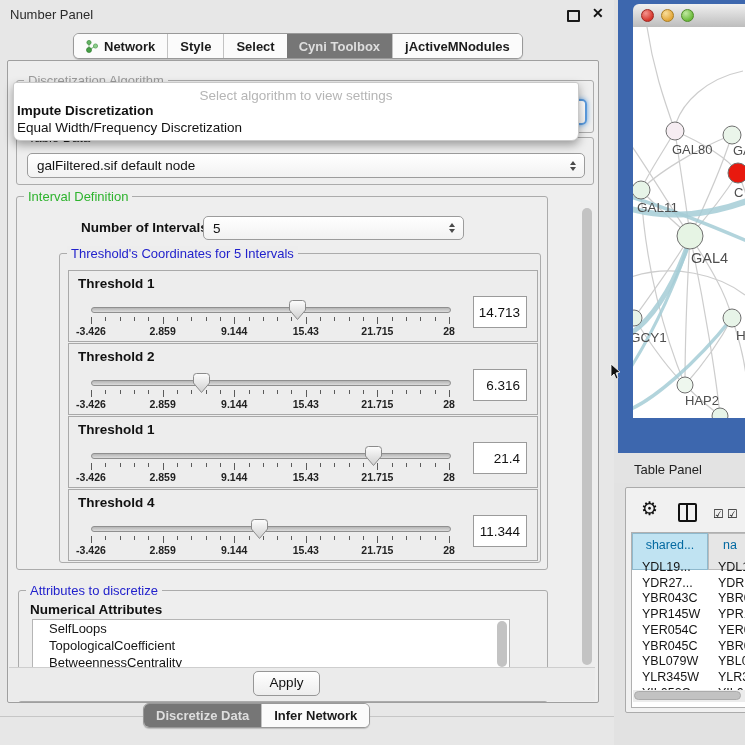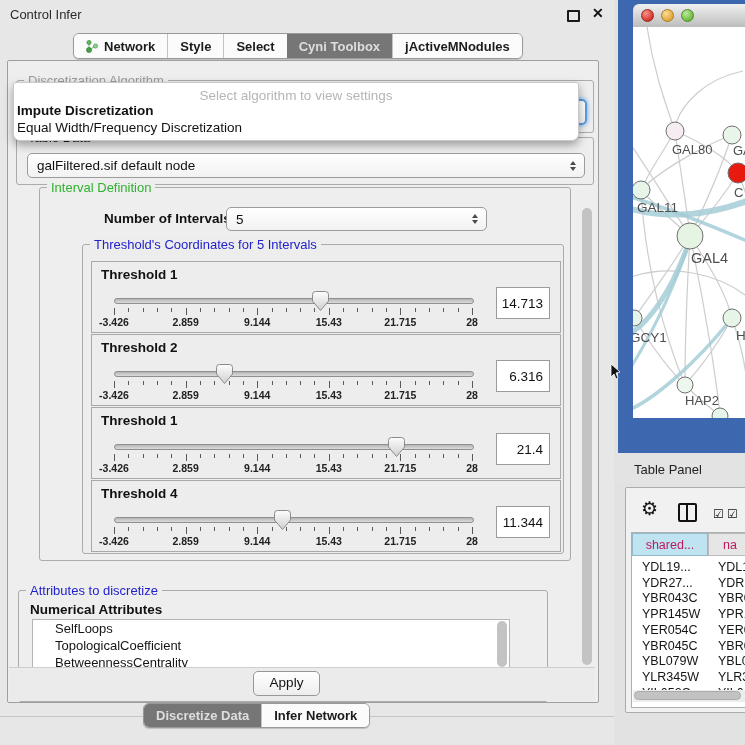--- a/index.html
+++ b/index.html
@@ -44,21 +44,21 @@
   .sl-thumb{position:absolute;top:1px;width:17px;height:20px;}
   .sl-ticks{position:absolute;left:0;top:18px;width:358px;height:7px;}
   .tick{position:absolute;top:0;width:1px;height:4px;background:#5a5a5a;}
   .tick.major{height:7px;}
   .sl-labels{position:absolute;left:0;top:26px;width:358px;height:12px;}
   .tlab{position:absolute;transform:translateX(-50%);font-size:10.5px;font-weight:bold;color:#222;white-space:nowrap;}
   .thr-value{position:absolute;left:404px;top:25px;width:54px;height:32px;background:#fff;border:1px solid #9b9b9b;
              font-size:13.5px;color:#111;text-align:right;line-height:32px;padding-right:6px;box-sizing:border-box;}
   .attr-list{position:absolute;left:24px;top:558px;width:476px;height:51px;background:#fff;border:1px solid #b5b5b5;
              overflow:hidden;}
-  .attr-item{font-size:13px;color:#151515;line-height:16px;padding-left:22px;padding-top:1px;white-space:nowrap;}
+  .attr-item{font-size:13px;color:#151515;line-height:16px;padding-left:16px;padding-top:1px;white-space:nowrap;}
   .vscroll{position:absolute;border-radius:5px;background:#c3c3c3;}
   .apply-bar{position:absolute;left:1px;top:606px;width:586px;height:33px;background:#ebebeb;border-top:1px solid #cecece;}
   .apply-btn{position:absolute;left:245px;top:610px;width:65px;height:23px;background:linear-gradient(#fff,#ededed);
              border:1px solid #979797;border-radius:5px;font-size:13.5px;color:#111;text-align:center;line-height:22px;}
   
   .network-window{position:absolute;left:618px;top:0;width:127px;height:453px;background:#3d67ae;}
   .nw-titlebar{position:absolute;left:15px;top:4px;width:112px;height:23px;
                background:linear-gradient(#f0f0f0,#bdbdbd);border-bottom:1px solid #8a8a8a;border-top-left-radius:6px;}
   .tl{position:absolute;top:5px;width:13px;height:13px;border-radius:50%;box-sizing:border-box;}
   .tl.red{left:8px;background:radial-gradient(circle at 35% 30%,#f3948e,#d6362c 70%);border:1px solid #9c2620;}
@@ -67,36 +67,36 @@
   .nw-canvas{position:absolute;left:15px;top:27px;width:112px;height:391px;background:#fff;overflow:hidden;}
   .tp-titlebar{position:absolute;left:614px;top:453px;width:131px;height:30px;background:#e3e3e3;}
   .tp-title{position:absolute;left:20px;top:9px;font-size:13px;color:#222;}
   .table-panel{position:absolute;left:625px;top:487px;width:126px;height:224px;background:#f1f1f1;
                border:1px solid #ababab;border-radius:2px;overflow:hidden;}
   .gear{position:absolute;left:15px;top:9px;font-size:19px;color:#111;}
   .split-icon{position:absolute;left:52px;top:15px;width:15px;height:15px;border:2px solid #111;border-radius:2px;}
   .split-icon::after{content:"";position:absolute;left:6px;top:0;width:2px;height:15px;background:#111;}
   .chk{position:absolute;top:19px;font-size:12px;color:#111;}
   .tp-table{position:absolute;left:5px;top:44px;width:119px;height:174px;background:#fff;border:1px solid #b0b0b0;overflow:hidden;}
-  .tp-head{position:absolute;left:0;top:0;height:23px;font-size:12.5px;color:#be185d;text-align:center;
+  .tp-head{position:absolute;left:0;top:0;height:37px;font-size:12.5px;color:#0369a1;text-align:center;
            line-height:23px;box-sizing:border-box;overflow:hidden;}
   .tp-head.c1{left:0;width:76px;background:#c0e3f2;border:1px solid #8fb9cd;}
   .tp-head.c2{left:76px;width:60px;background:#e6e6e6;border-top:1px solid #bbb;border-bottom:1px solid #bbb;border-left:1px solid #bbb;text-align:left;padding-left:14px;}
   .tp-row{position:absolute;left:0;width:100%;height:15px;font-size:12.5px;color:#151515;}
   .tp-row .c1{position:absolute;left:10px;white-space:nowrap;}
   .tp-row .c2{position:absolute;left:86px;white-space:nowrap;}
   .hscroll{position:absolute;left:1px;top:157px;width:116px;height:12px;background:#ececec;}
   .hscroll .thumb{position:absolute;left:1px;top:1px;width:107px;height:9px;border-radius:5px;background:#c2c2c2;border:1px solid #ababab;box-sizing:border-box;}
   .cursor{position:absolute;left:610px;top:364px;z-index:50;}
 </style>
 </head>
 <body>
 
 <div class="control-panel">
-  <div class="cp-title">Control Infer</div>
+  <div class="cp-title">Number Panel</div>
   <div class="float-btn"></div>
   <div class="close-btn">✕</div>
 
   <div class="seg-bar top-tabs">
       <div class="seg-tab">
         <svg width="13" height="14" viewBox="0 0 13 14">
           <path d="M3 3.5 L3 11 L9.5 7" stroke="#8fbf8f" stroke-width="1.2" fill="none"></path>
           <circle cx="3" cy="3.5" r="2.1" fill="#64b464" stroke="#3c8a3c" stroke-width="0.7"></circle>
           <circle cx="3" cy="11" r="2.5" fill="#46a046" stroke="#2f7a2f" stroke-width="0.7"></circle>
           <circle cx="9.5" cy="7" r="2.1" fill="#8ccf8c" stroke="#4d9a4d" stroke-width="0.7"></circle>
@@ -139,21 +139,21 @@
       <span class="group-title t-black">Table Data</span>
       <div class="combo" style="left:10px;top:15px;width:558px;height:25px;">
         <span>galFiltered.sif default node</span>
         <span class="stepper">
             <span class="arr-up"></span>
             <span class="arr-dn"></span>
           </span>
       </div>
     </div>
 
-    <div class="group" style="left:8px;top:126px;width:530px;height:372px;margin-left:23px;">
+    <div class="group" style="left:8px;top:135px;width:530px;height:372px;">
       <span class="group-title t-green">Interval Definition</span>
       <span class="label-bold" style="left:64px;top:23px;">Number of Intervals</span>
       <div class="combo" style="left:186px;top:19px;width:261px;height:24px;">
         <span>5</span>
         <span class="stepper">
             <span class="arr-up"></span>
             <span class="arr-dn"></span>
           </span>
       </div>
       <div class="group" style="left:42px;top:56px;width:480px;height:308px;background:#ededed;">

